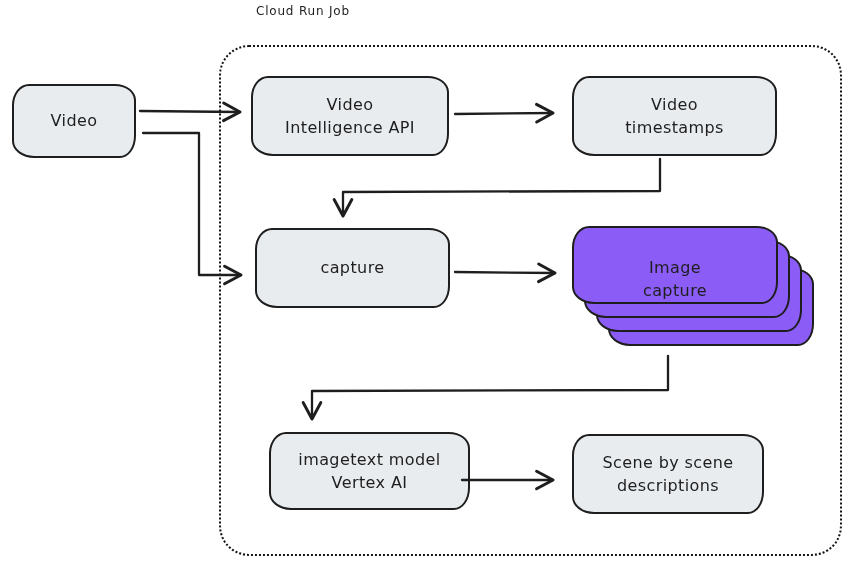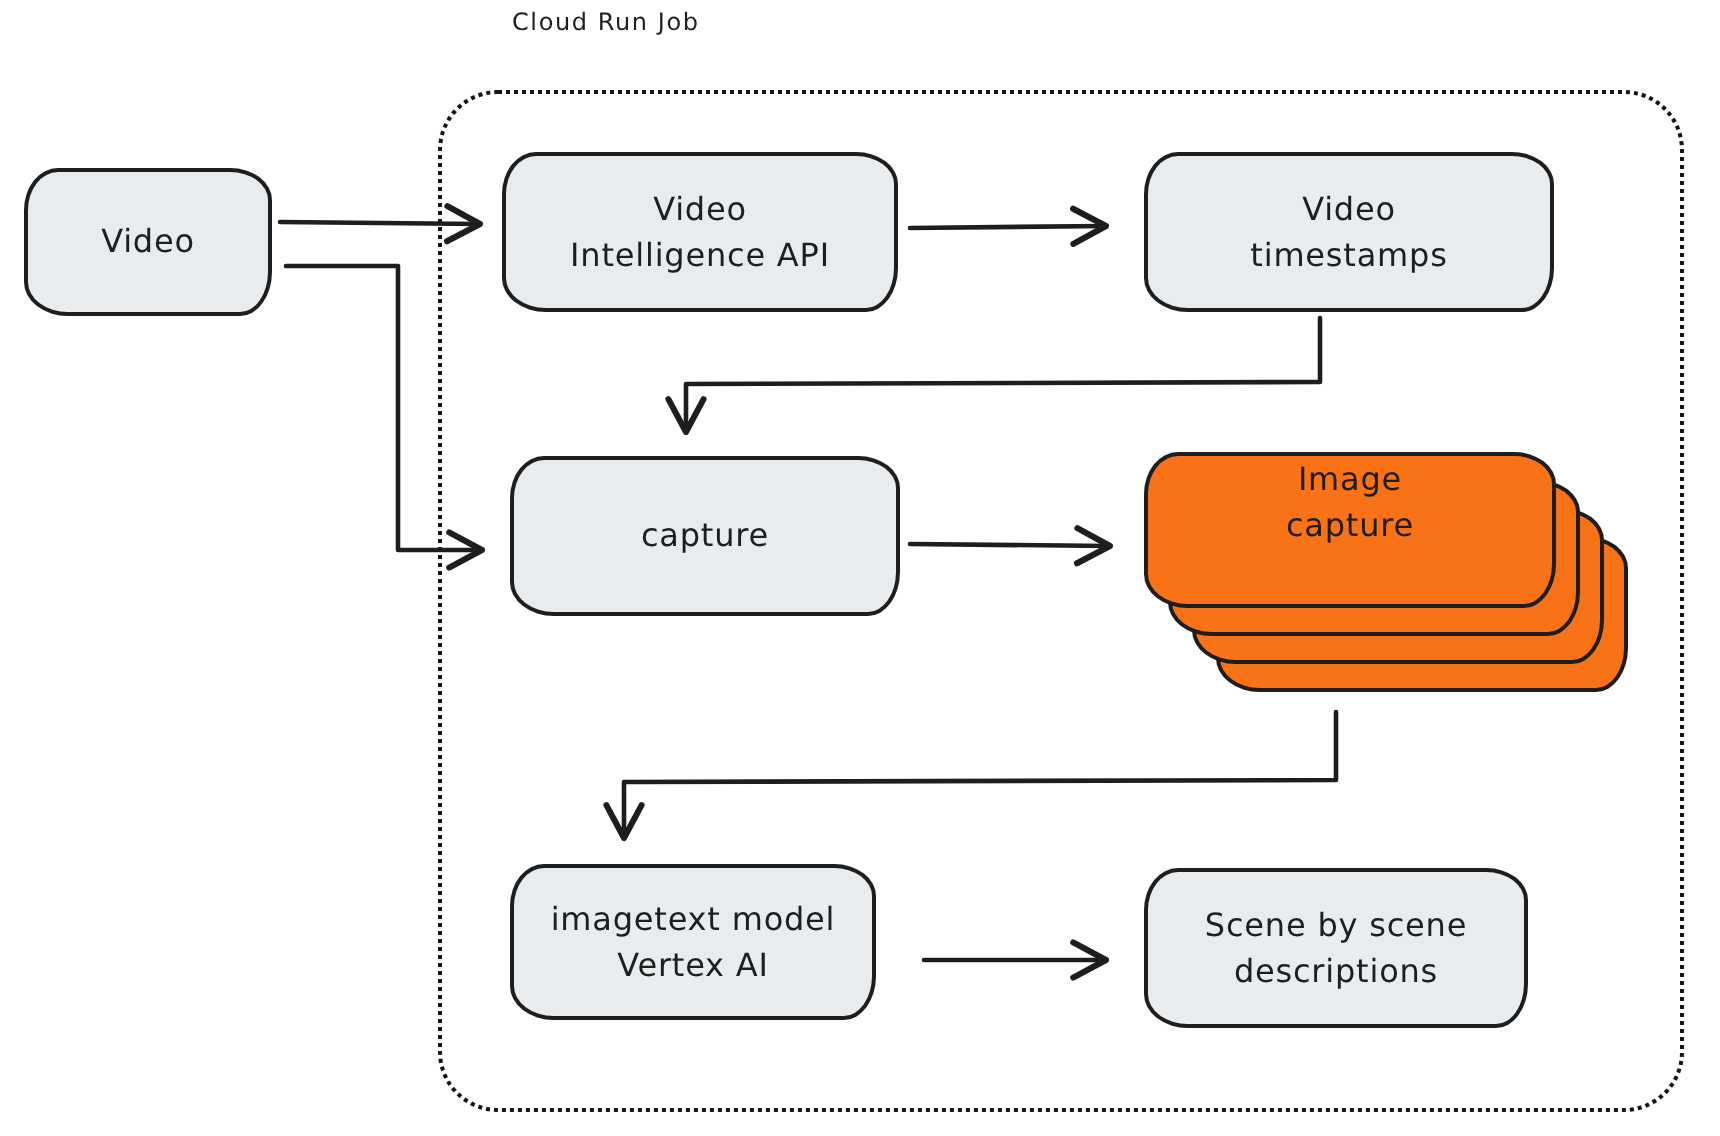--- a/index.html
+++ b/index.html
@@ -41,31 +41,31 @@
   .node-label {
     font-size: 16px;
     line-height: 1.45;
     white-space: pre-line;
     letter-spacing: 0.4px;
   }
   .n-video              { left: 12px;  top: 84px;  width: 124px; height: 74px; }
   .n-via                { left: 251px; top: 76px;  width: 198px; height: 80px; }
   .n-timestamps         { left: 572px; top: 76px;  width: 205px; height: 80px; }
   .n-ffmpeg             { left: 255px; top: 228px; width: 195px; height: 80px; }
-  .n-imagetext          { left: 255px; top: 432px; width: 183px; height: 78px; }
+  .n-imagetext          { left: 269px; top: 432px; width: 201px; height: 78px; }
   .n-scenedesc          { left: 572px; top: 434px; width: 192px; height: 80px; }
   .stack { position: absolute; left: 572px; top: 226px; width: 260px; height: 130px; }
   .stack .card {
     position: absolute;
     width: 206px; height: 78px;
-    background: #f97316;
+    background: #8b5cf6;
     border: 2.6px solid #1e1e1e;
     border-radius: 17px 21px 16px 22px / 21px 16px 22px 17px;
     box-sizing: border-box;
-    display: flex; align-items: flex-start; justify-content: center; text-align: center;
+    display: flex; align-items: flex-end; justify-content: center; text-align: center;
   }
   .stack .c4 { left: 36px; top: 42px; z-index: 1; }
   .stack .c3 { left: 24px; top: 28px; z-index: 2; }
   .stack .c2 { left: 12px; top: 14px; z-index: 3; }
   .stack .c1 { left: 0;    top: 0;    z-index: 4; }
   svg.edges { position: absolute; left: 0; top: 0; pointer-events: none; z-index: 5; }
   .edge { fill: none; stroke: #1e1e1e; stroke-width: 2.3px; stroke-linecap: round; stroke-linejoin: round; }
 </style>
 </head>
 <body>

